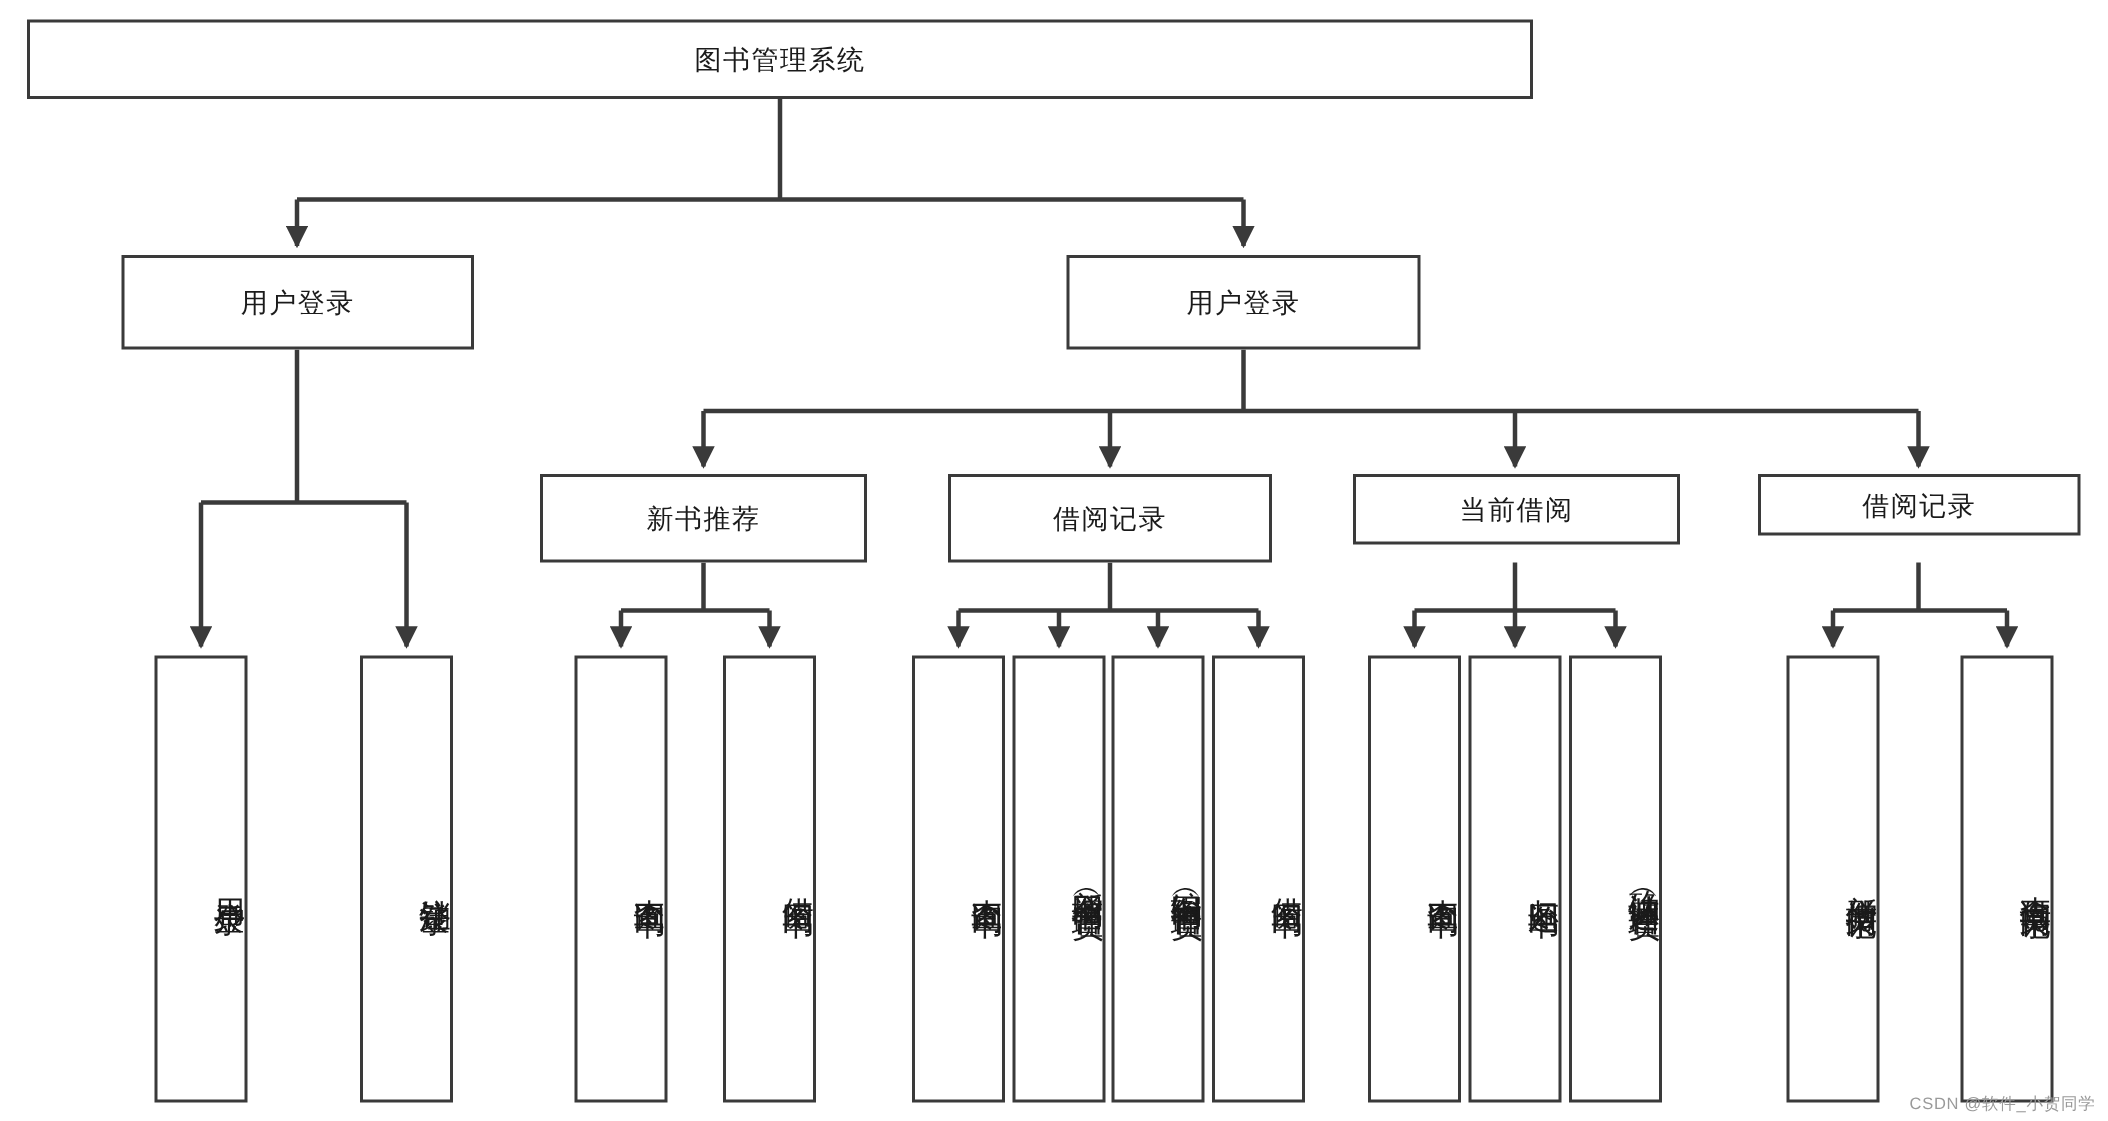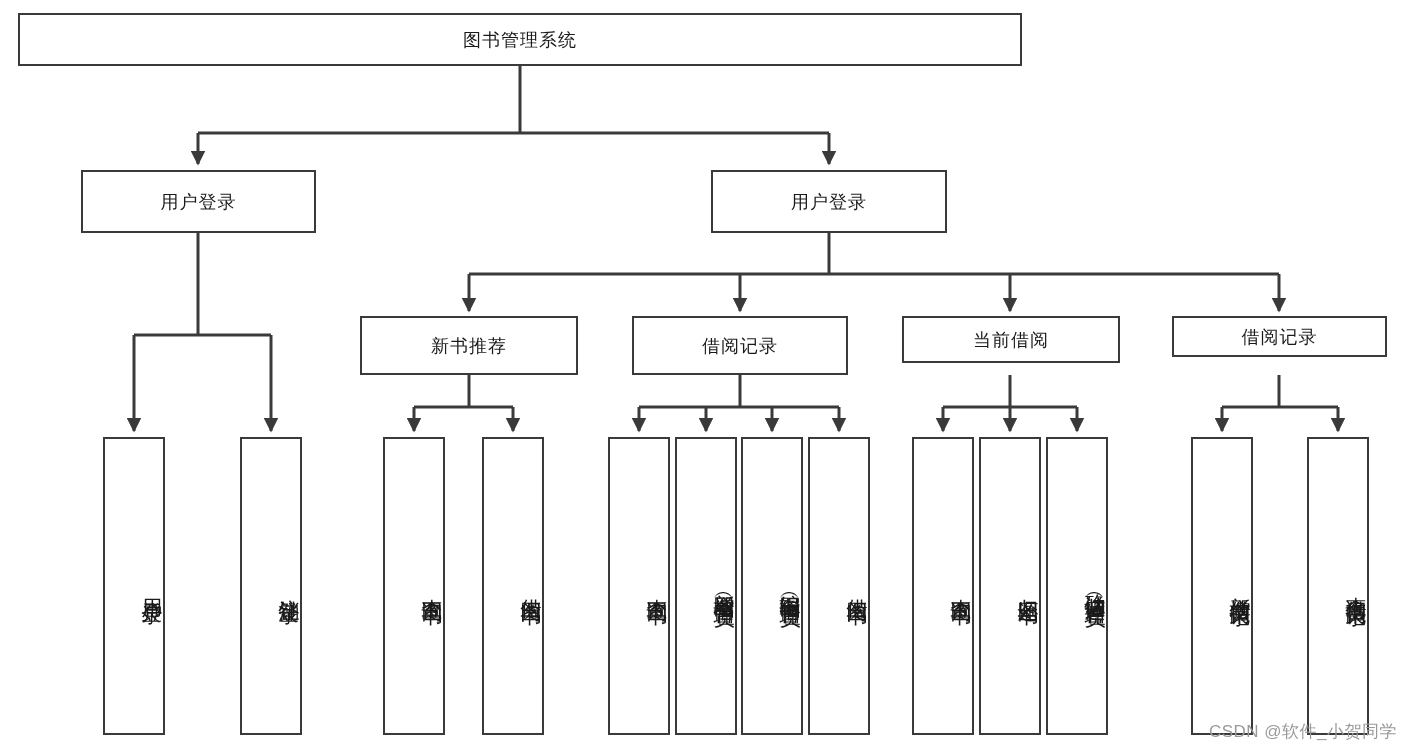--- a/index.html
+++ b/index.html
@@ -55,21 +55,21 @@
   .node.vert .vtext {
     display: block;
     writing-mode: vertical-rl;
     text-orientation: upright;
     white-space: nowrap;
   }
   #watermark {
     position: absolute;
     right: 8px;
     bottom: 4px;
-    font-size: 17px;
+    font-size: 11px;
     color: #9a9a9a;
     letter-spacing: 0.5px;
     white-space: nowrap;
   }
 </style>
 </head>
 <body>
 
 <div id="diagram">
 

